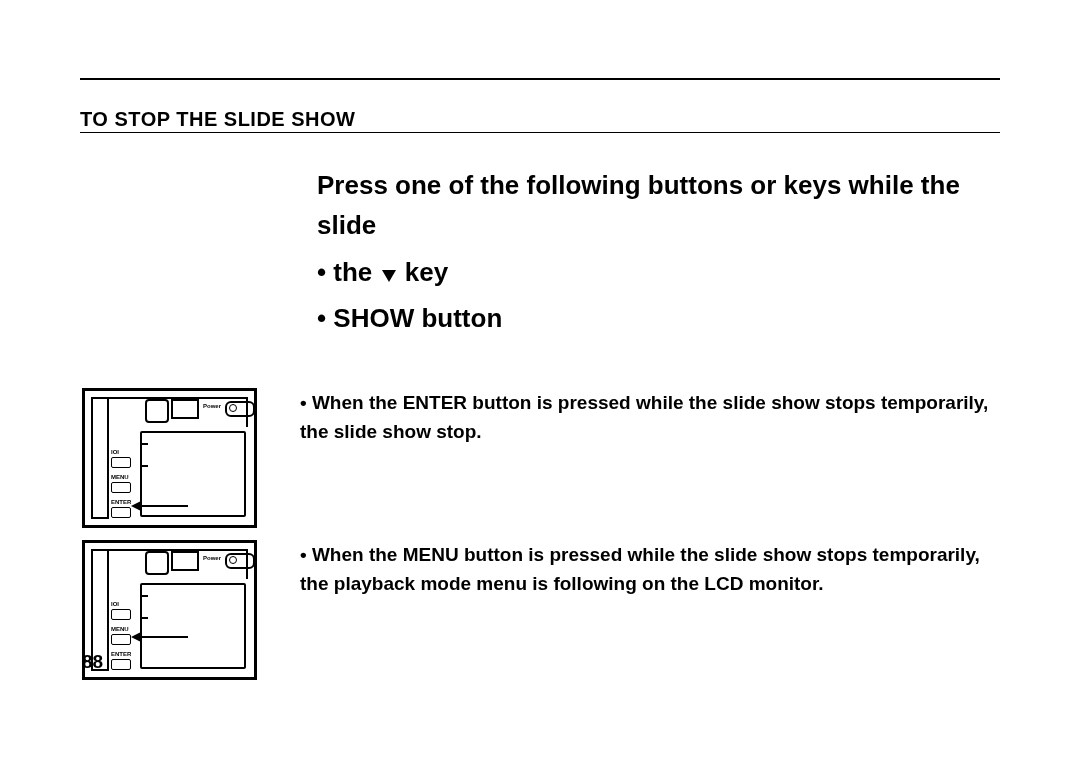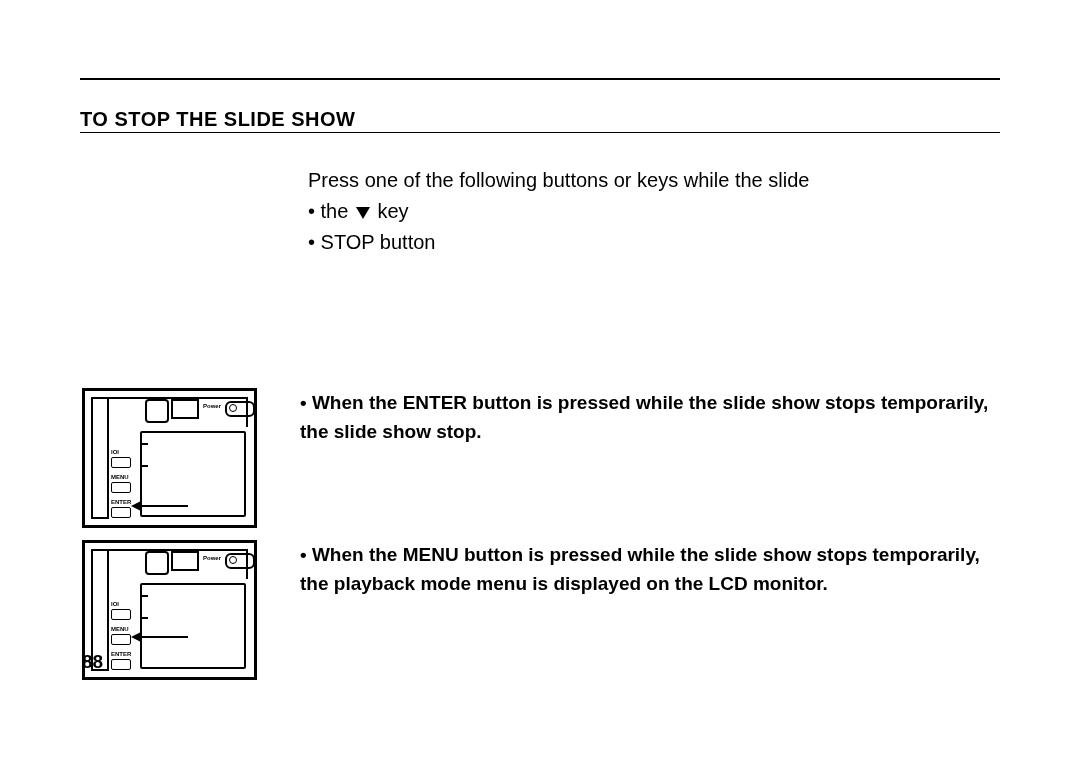--- a/index.html
+++ b/index.html
@@ -35,29 +35,29 @@
   }
   .heading-underline {
     position: absolute;
     left: 80px;
     right: 80px;
     top: 132px;
     border-top: 1.5px solid #000;
   }
   .intro {
     position: absolute;
-    left: 308px;
+    left: 317px;
     right: 90px;
     top: 165px;
-    font-weight: 400;
-    font-size: 20px;
+    font-weight: 700;
+    font-size: 26px;
     line-height: 1.55;
   }
   .intro .bullet-line {
-    margin-top: 0;
+    margin-top: 6px;
   }
   .down-tri {
     display: inline-block;
     width: 0; height: 0;
     border-left: 7px solid transparent;
     border-right: 7px solid transparent;
     border-top: 12px solid #000;
     vertical-align: -1px;
     margin: 0 2px;
   }
@@ -203,21 +203,21 @@
   <div class="rule"></div>
 
   <div class="heading">TO STOP THE SLIDE SHOW</div>
   <div class="heading-underline"></div>
 
   <div class="intro">
     <div>Press one of the following buttons or keys while the slide</div>
     <div class="bullet-line">
       <span>• the </span><span class="down-tri"></span><span> key</span>
     </div>
-    <div class="bullet-line">• STOP button</div>
+    <div class="bullet-line">• SHOW button</div>
   </div>
 
   <div class="thumb thumb1">
     <div class="innerband"></div>
     <div class="leftedge"></div>
     <div class="topround"></div>
     <div class="toprect"></div>
     <div class="powerlabel">Power</div>
     <div class="powerpill"></div>
     <div class="screen"></div>
@@ -246,16 +246,16 @@
       <div class="lbl">IOI</div>
       <div class="btn"></div>
       <div class="lbl">MENU</div>
       <div class="btn"></div>
       <div class="lbl">ENTER</div>
       <div class="btn"></div>
     </div>
     <div class="arrow"></div>
   </div>
 
-  <div class="note-block note2">• When the MENU button is pressed while the slide show stops temporarily, the playback mode menu is displayed on the LCD monitor.</div>
+  <div class="note-block note2">• When the MENU button is pressed while the slide show stops temporarily, the playback mode menu is following on the LCD monitor.</div>
 
   <div class="page-number">88</div>
 </div>
 
 </body></html>

